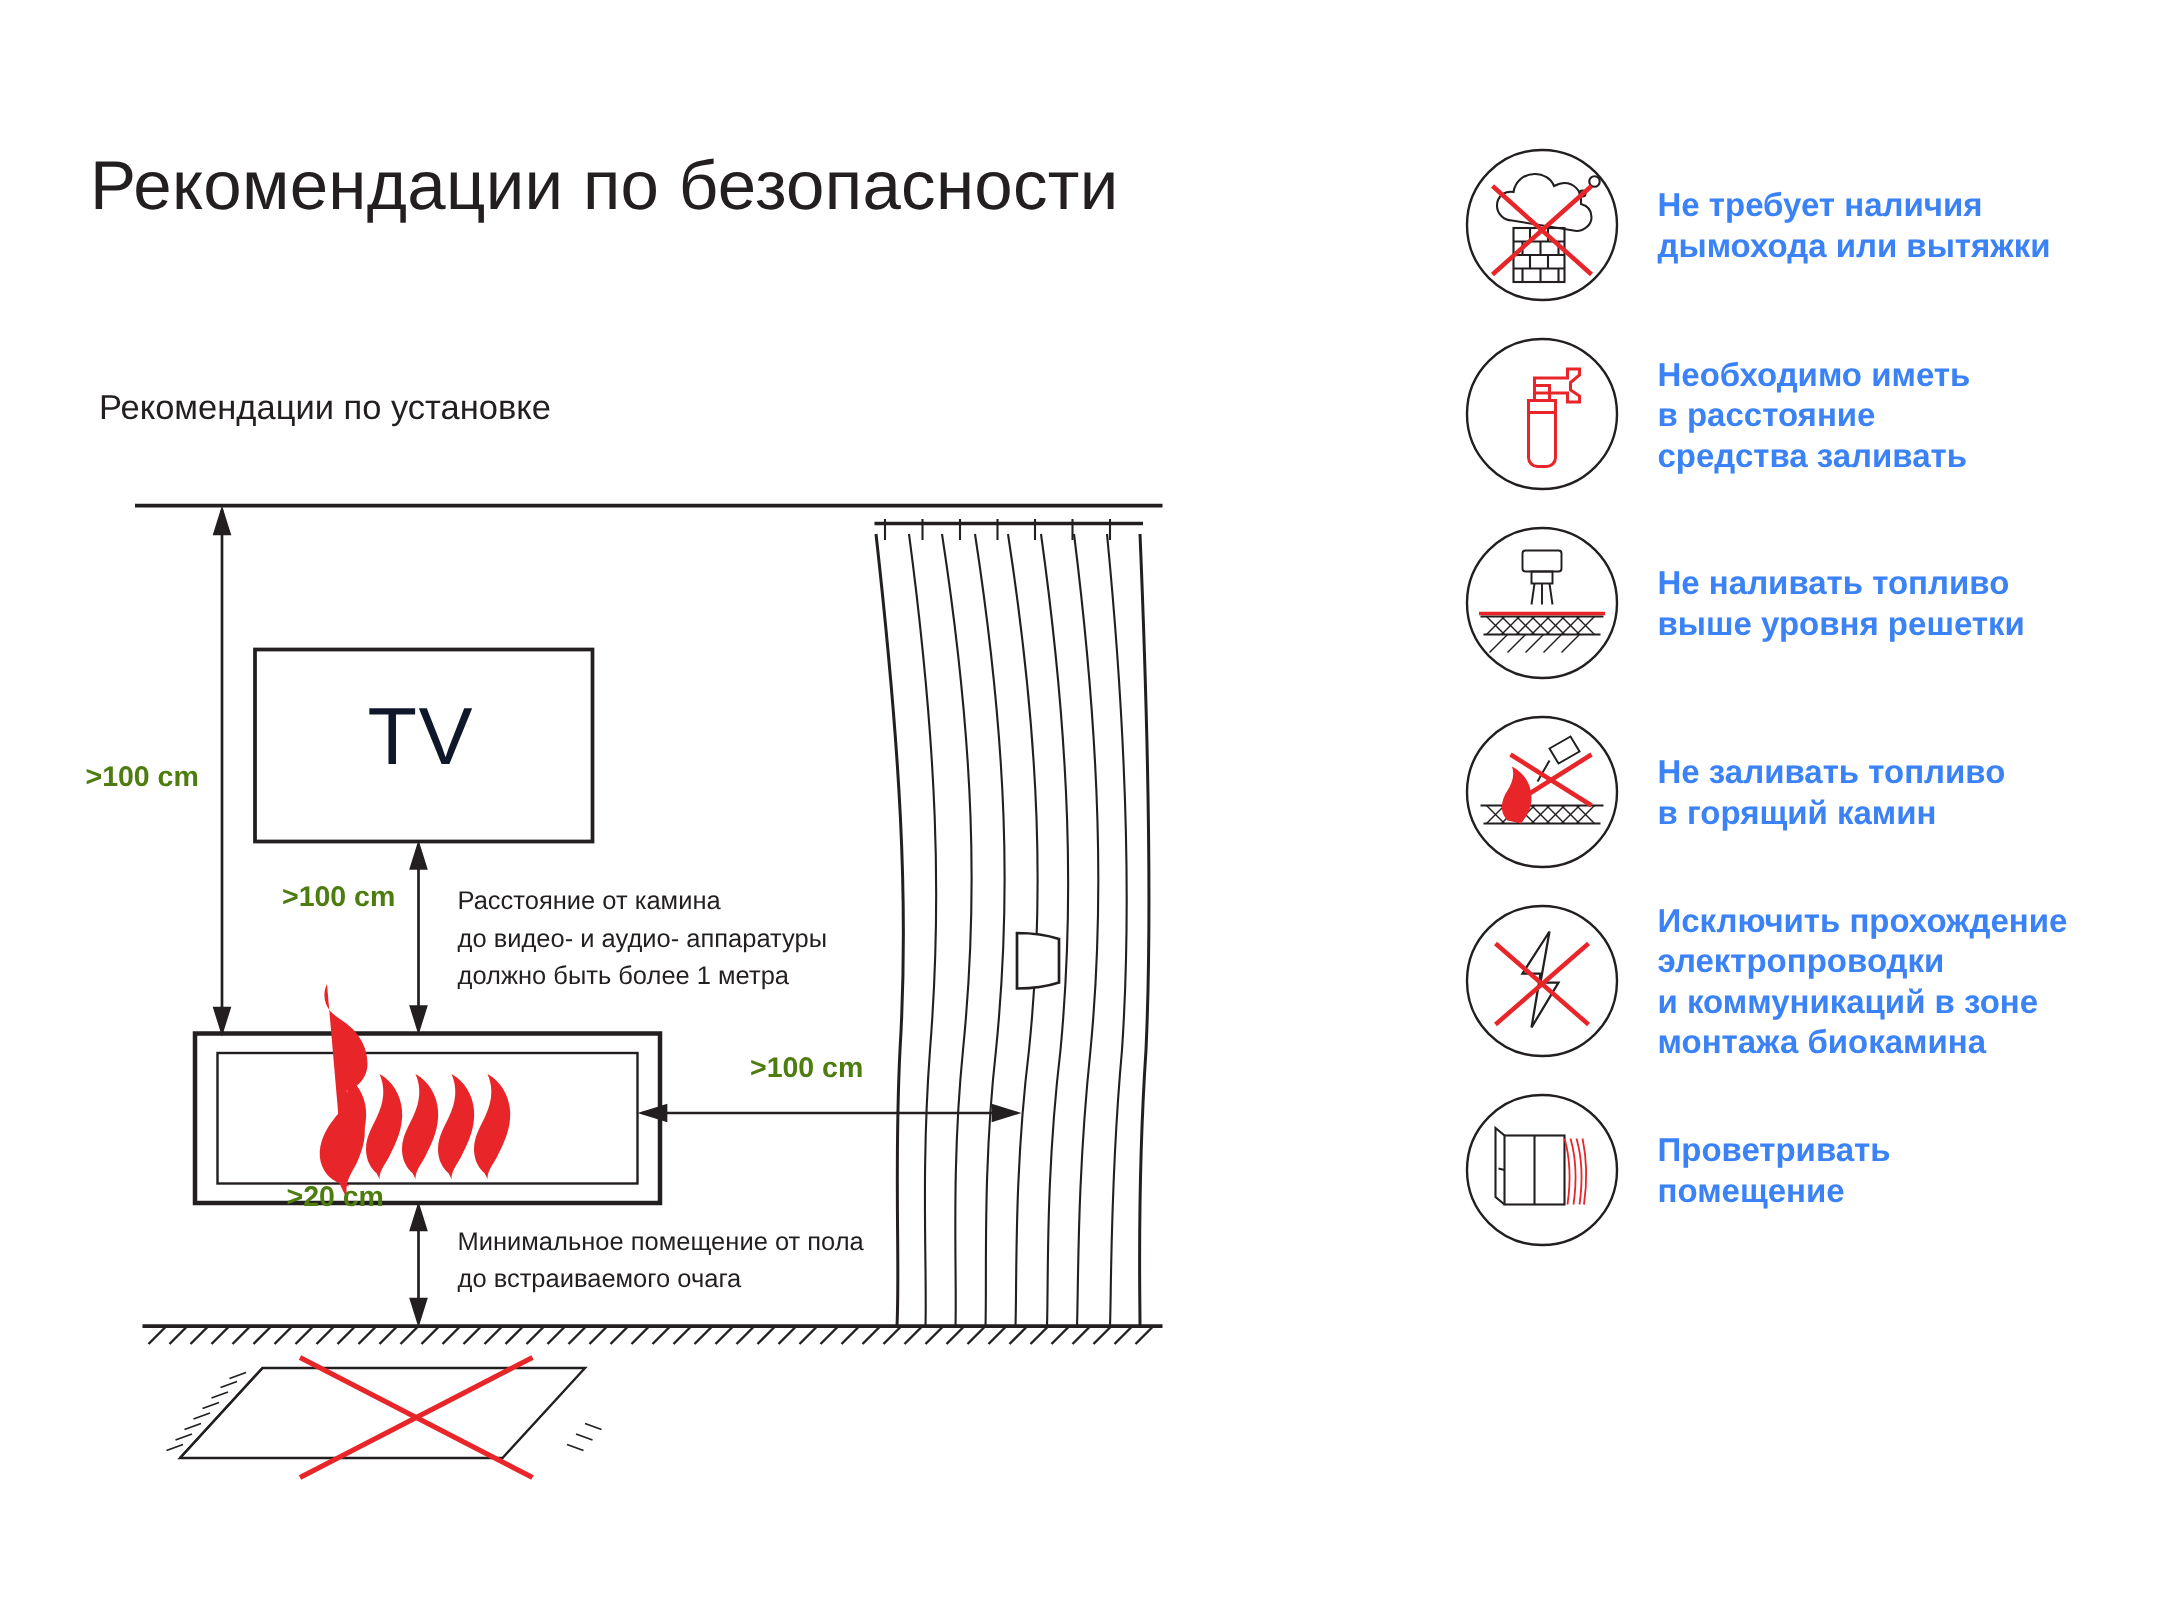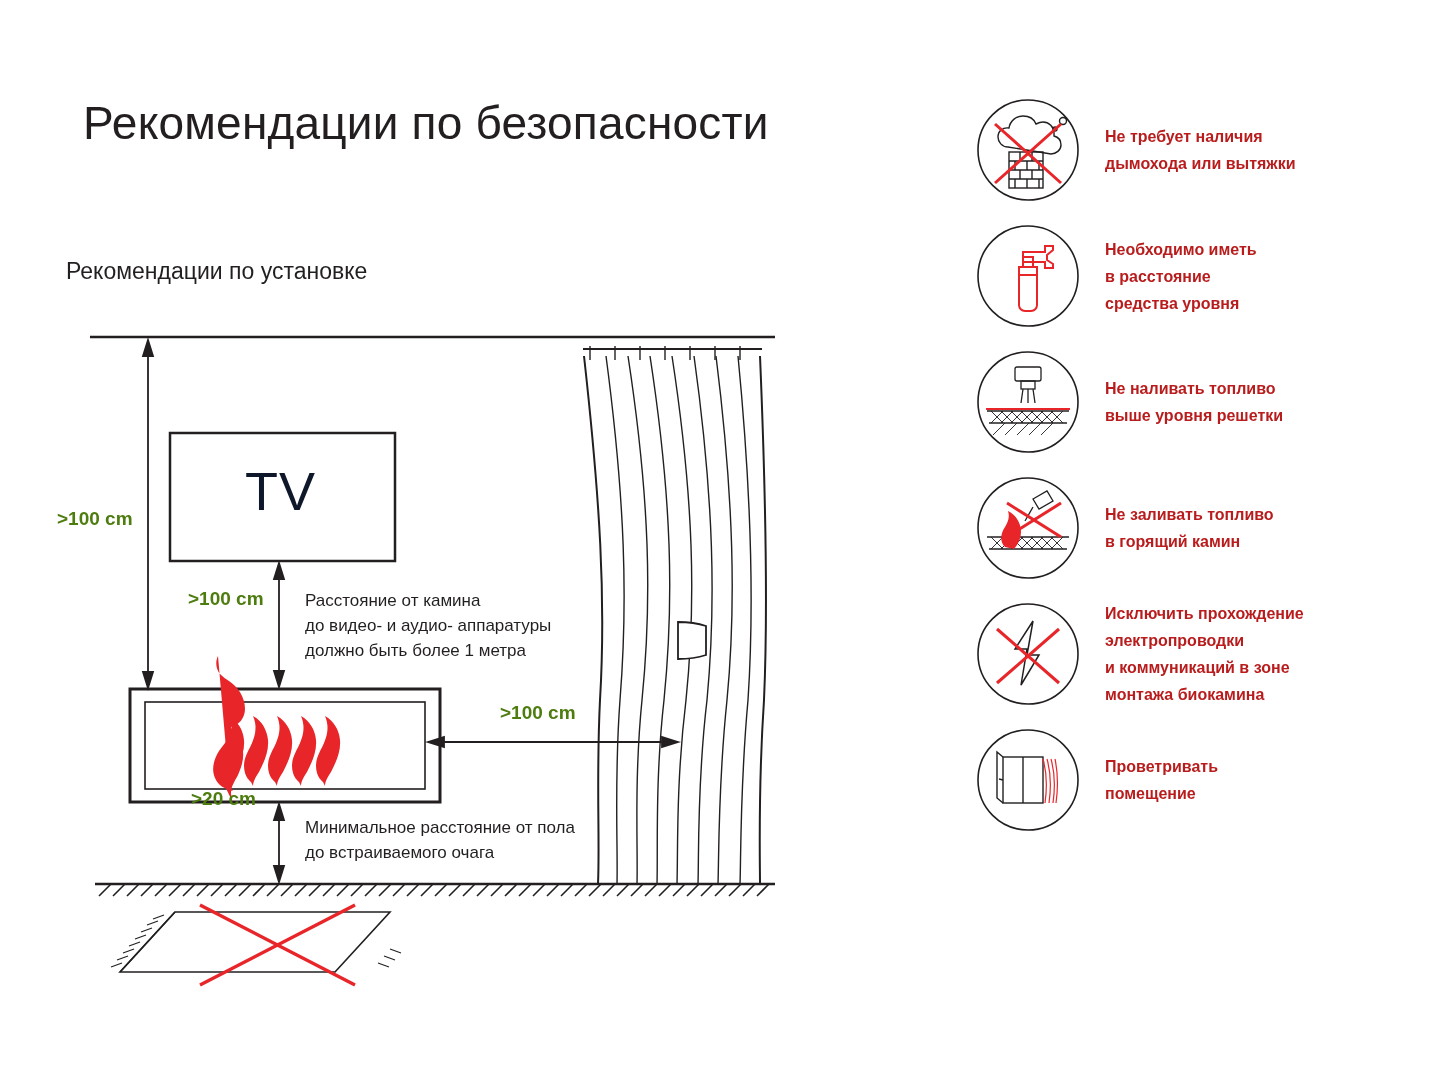--- a/index.html
+++ b/index.html
@@ -20,21 +20,20 @@
   
   .main-title {
     position: absolute;
     left: 60px;
     top: 96px;
     font-size: 46px;
     font-weight: 400;
     letter-spacing: 0.2px;
     color: #231f20;
     white-space: nowrap;
-    margin-left: 23px;
   }
   .section-title {
     position: absolute;
     left: 66px;
     top: 258px;
     font-size: 23px;
     font-weight: 400;
     color: #231f20;
     white-space: nowrap;
   }
@@ -86,24 +85,24 @@
     min-height: 110px;
   }
   .icon-circle {
     flex: 0 0 auto;
     width: 106px;
     height: 106px;
     position: relative;
   }
   .icon-text {
     margin-left: 24px;
-    font-size: 16px;
+    font-size: 22px;
     font-weight: 700;
     line-height: 27px;
-    color: #b91c1c;
+    color: #3b82f6;
   }
   .icon-text div { white-space: nowrap; }
 </style>
 </head>
 <body>
 
 <div class="page">
 
   <div class="main-title">Рекомендации по безопасности</div>
   <div class="section-title">Рекомендации по установке</div>
@@ -268,21 +267,21 @@
     <div class="dim-label" style="left:500px; top:702px;">&gt;100 cm</div>
     <div class="dim-label" style="left:191px; top:788px;text-align:right;">&gt;20 cm</div>
 
     <div class="note" style="left:305px; top:588px;">
       <div>Расстояние от камина</div>
       <div>до видео- и аудио- аппаратуры</div>
       <div>должно быть более 1 метра</div>
     </div>
 
     <div class="note" style="left:305px; top:815px;">
-      <div>Минимальное расстояние от пола</div>
+      <div>Минимальное помещение от пола</div>
       <div>до встраиваемого очага</div>
     </div>
   </div>
 
   <div class="icon-list">
 
     <div class="icon-row">
       <div class="icon-circle">
         <svg viewBox="0 0 106 106" width="106" height="106">
           <circle cx="53" cy="53" r="50" fill="none" stroke="#231f20" stroke-width="1.6"></circle>
@@ -325,21 +324,21 @@
             <path d="M44 44 h18 v38 a6 6 0 0 1 -6 6 h-6 a6 6 0 0 1 -6 -6 z"></path>
             <rect x="48" y="34" width="10" height="10"></rect>
             <path d="M48 34 v-5 h22 v-6 h8 v4 l-6 5 v5 l6 4 v4 h-8 v-6 h-22"></path>
             <line x1="44" y1="52" x2="62" y2="52"></line>
           </g>
         </svg>
       </div>
       <div class="icon-text">
         <div>Необходимо иметь</div>
         <div>в расстояние</div>
-        <div>средства уровня</div>
+        <div>средства заливать</div>
       </div>
     </div>
 
     <div class="icon-row">
       <div class="icon-circle">
         <svg viewBox="0 0 106 106" width="106" height="106">
           <circle cx="53" cy="53" r="50" fill="none" stroke="#231f20" stroke-width="1.6"></circle>
           <g stroke="#231f20" stroke-width="1.3" fill="none">
             <rect x="40" y="18" width="26" height="14" rx="2"></rect>
             <rect x="46" y="32" width="14" height="8"></rect>

